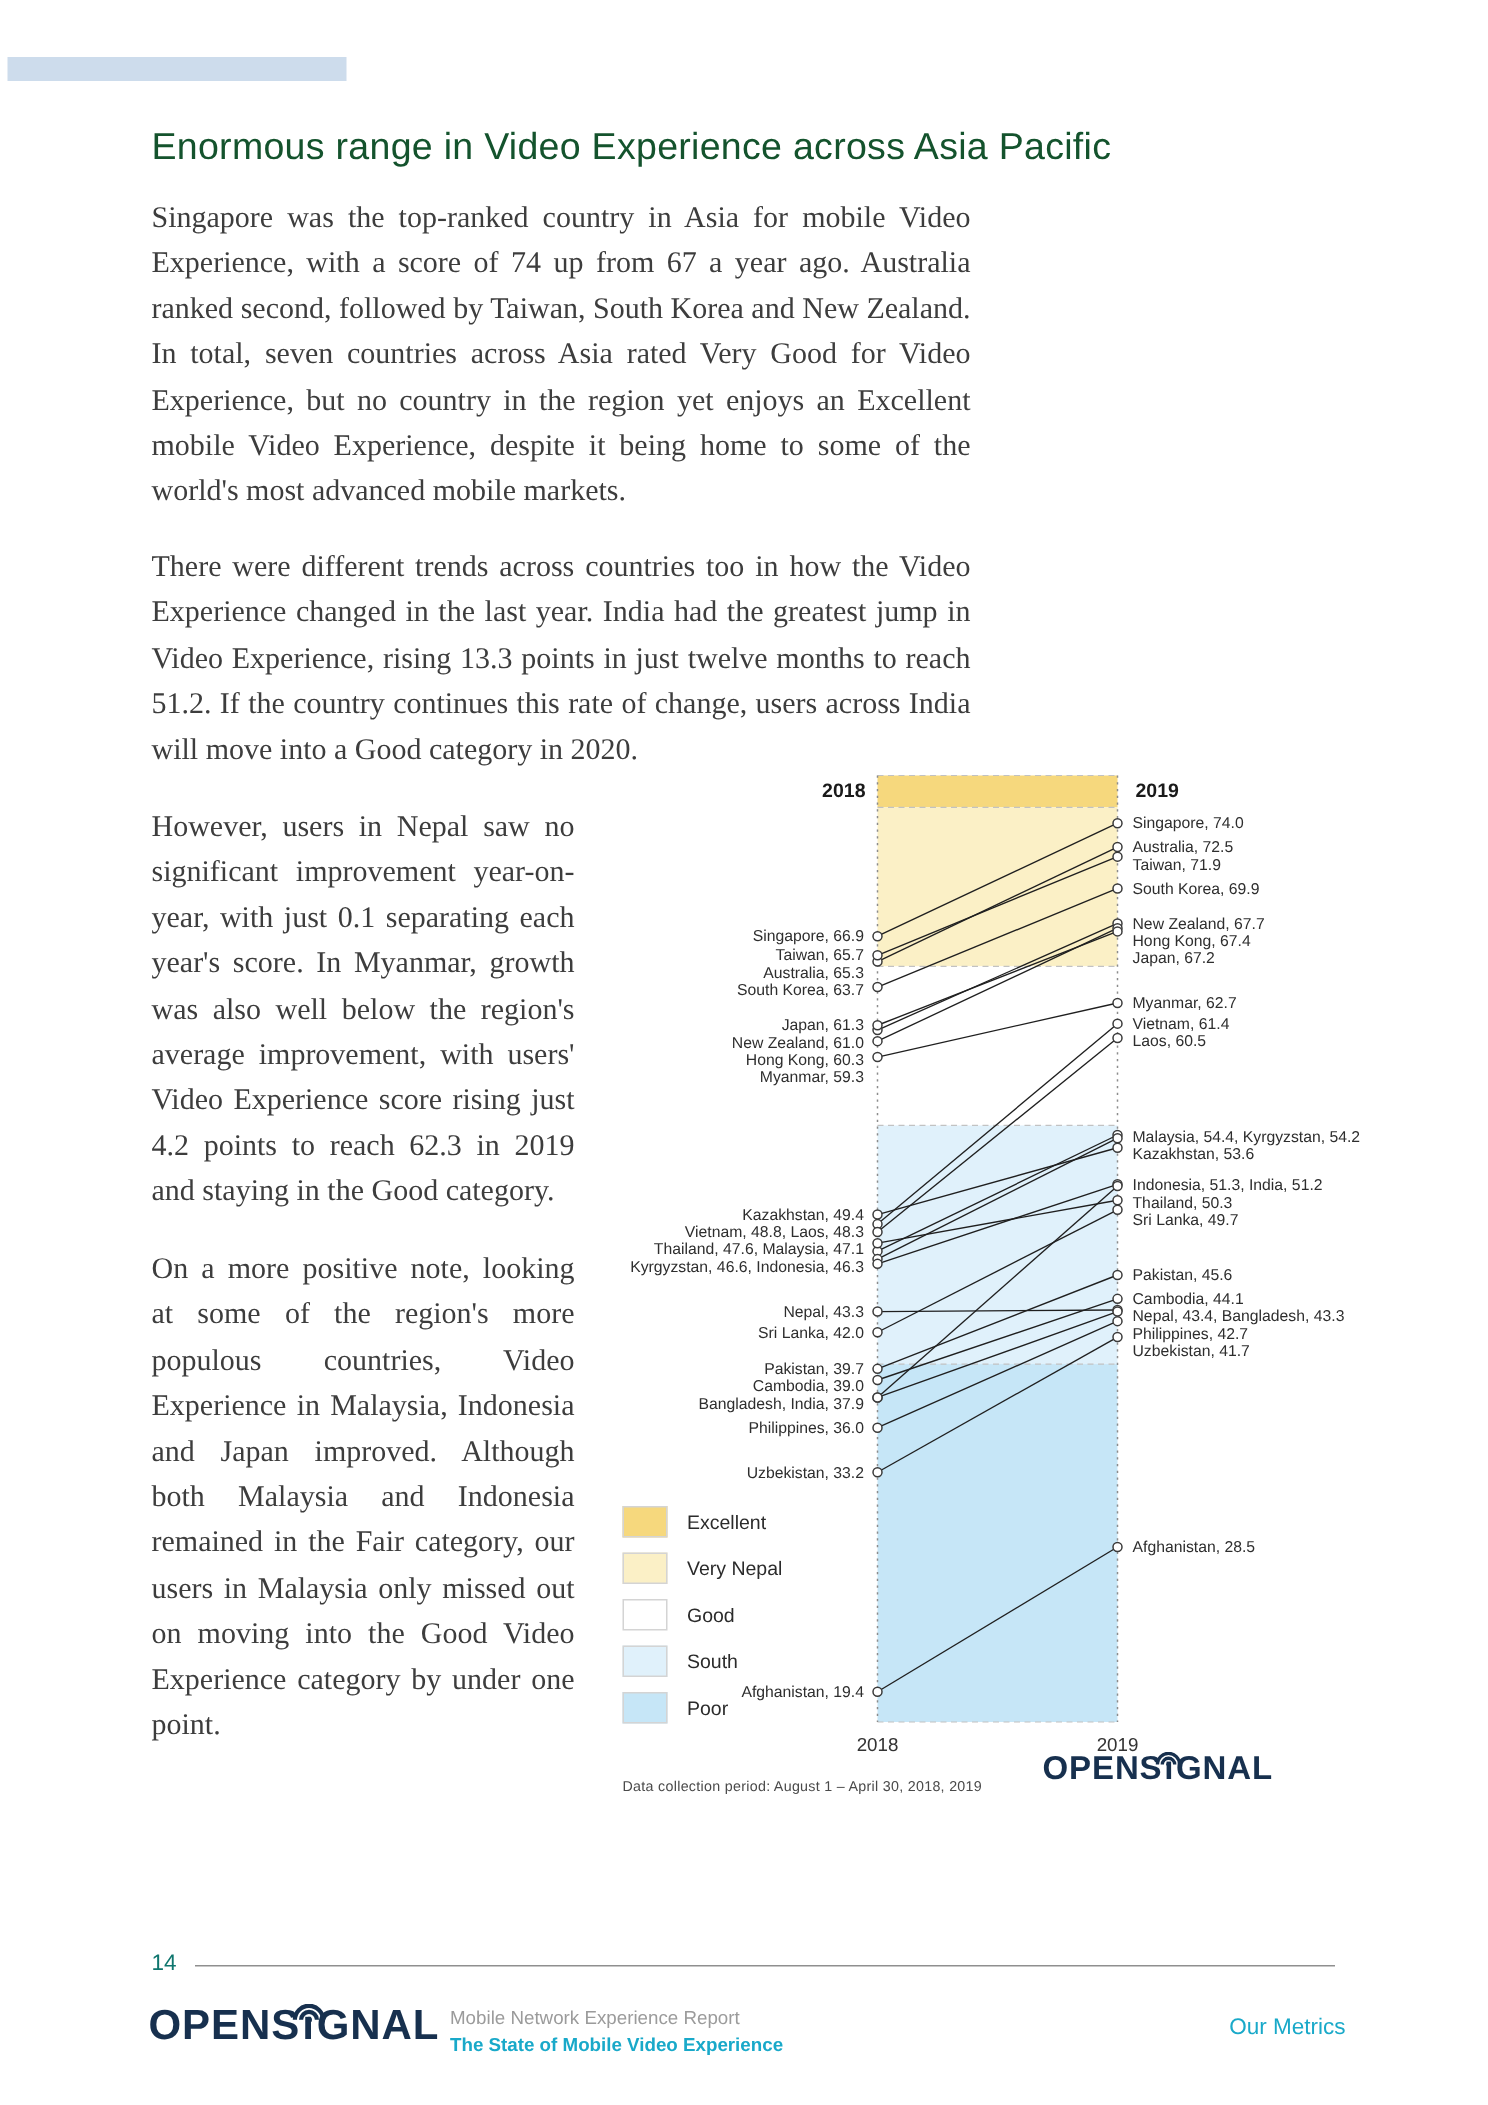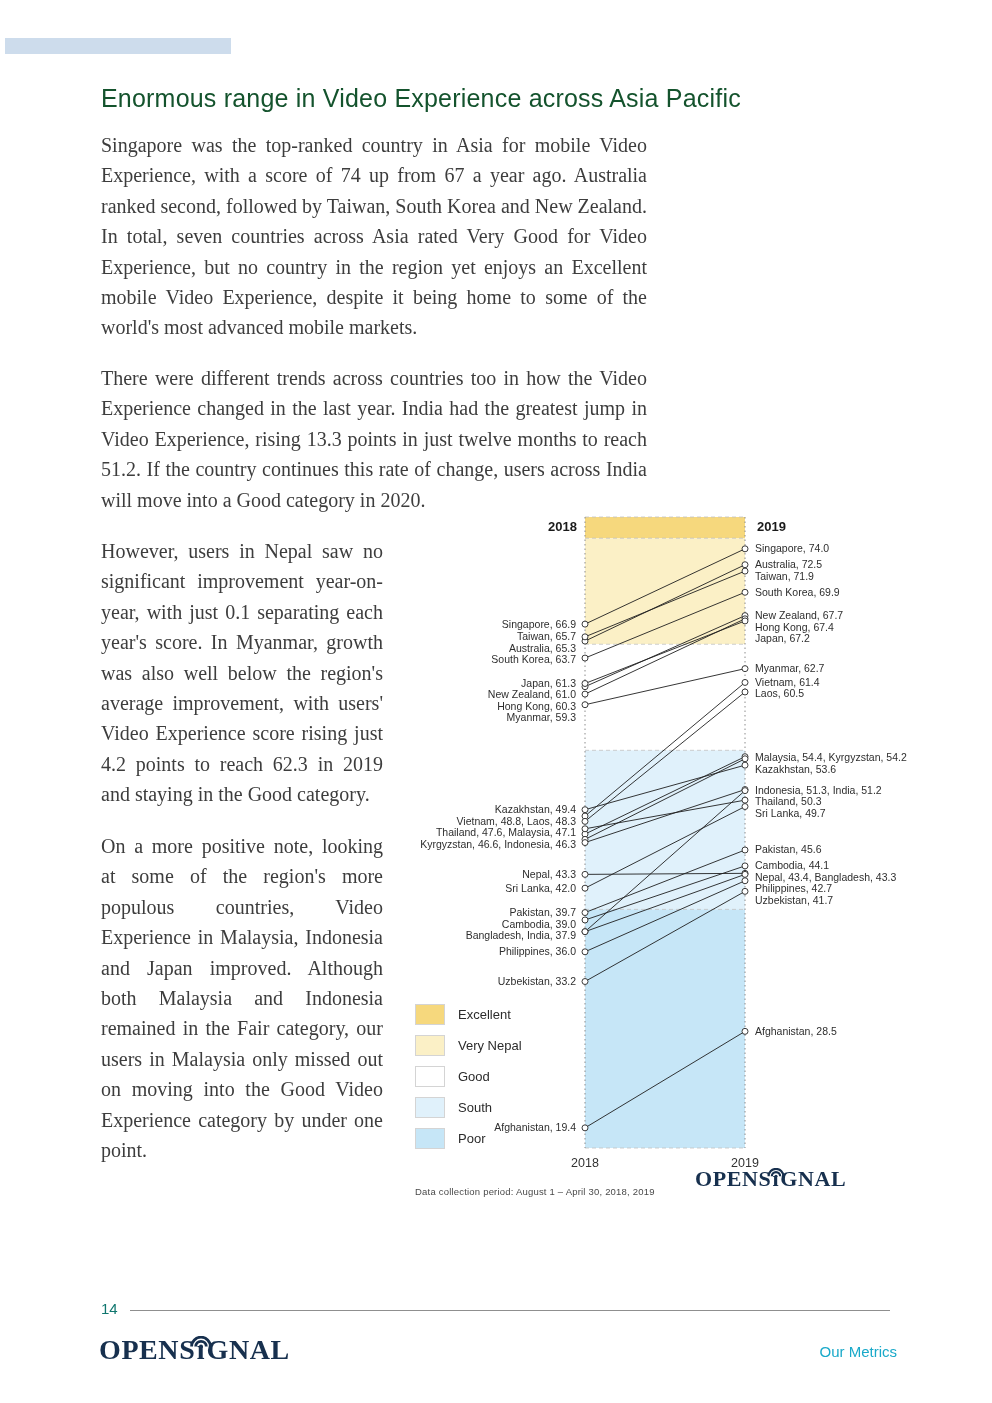--- a/index.html
+++ b/index.html
@@ -20,21 +20,21 @@
   .col-header{font-size:13px;font-weight:bold;fill:#1a1a1a}
   .axis-label{font-size:12.5px;fill:#333}
   .country-label{font-size:10.5px;fill:#2e2e2e}
 
   .legend{position:absolute;left:5px;top:484px}
   .legend-row{display:flex;align-items:center;height:31px}
   .legend-swatch{width:30px;height:21px;border:1px solid #d4d4d4;background:#fff}
   .legend-label{margin-left:13px;font-size:13px;color:#2b2b2b;font-family:"Liberation Sans",sans-serif}
   .footnote{position:absolute;left:5px;top:671px;font-size:9.5px;color:#4a4a4a;letter-spacing:.2px}
 
-  .os-logo{font-weight:bold;color:#17304e;letter-spacing:.6px;white-space:nowrap;font-family:Liberation Serif, serif}
+  .os-logo{font-weight:bold;color:#17304e;letter-spacing:.6px;white-space:nowrap;font-family:Liberation Sans, sans-serif}
   .chart-logo{position:absolute;left:285px;top:651px;font-size:22px}
   .sig-i{position:relative;display:inline-block;padding:0 .05em}
   .sig-arcs{position:absolute;left:50%;transform:translateX(-50%);bottom:.66em;width:.9em;height:.42em;color:#17304e}
 
   .page-num{position:absolute;left:101px;top:1300px;font-size:15px;color:#0f766e}
   .footer-rule{position:absolute;left:130px;top:1310px;width:760px;border-top:1px solid #8f8f8f}
   .footer-logo{position:absolute;left:99px;top:1334px;font-size:28px}
   .report-meta{position:absolute;left:300px;top:1336px;font-size:12.5px;line-height:18px}
   .report-line1{color:#9b9b9b}
   .report-line2{color:#19a9c9;font-weight:bold}
@@ -226,16 +226,20 @@
   <div class="footer-rule"></div>
 
   <div class="os-logo footer-logo">
     <span>OPENS</span><span class="sig-i"><svg class="sig-arcs" viewBox="0 0 20 10">
           <path d="M2 9 A8 8 0 0 1 18 9" fill="none" stroke="currentColor" stroke-width="2.4"></path>
           <path d="M5.5 9 A4.5 4.5 0 0 1 14.5 9" fill="none" stroke="currentColor" stroke-width="2.4"></path>
           <circle cx="10" cy="9" r="1.7" fill="currentColor"></circle>
         </svg><span>ı</span></span><span>GNAL</span>
   </div>
 
+  <div class="report-meta">
+    <div class="report-line1">Mobile Network Experience Report</div>
+    <div class="report-line2">The State of Mobile Video Experience</div>
+  </div>
 
   <a class="our-metrics">Our Metrics</a>
 
 </div>
 
 </body></html>

